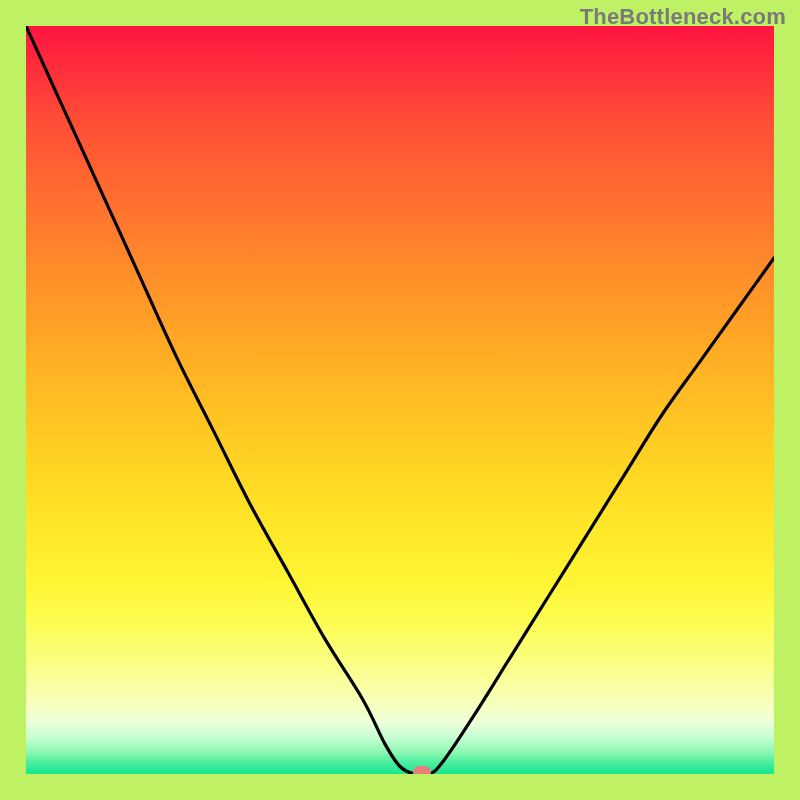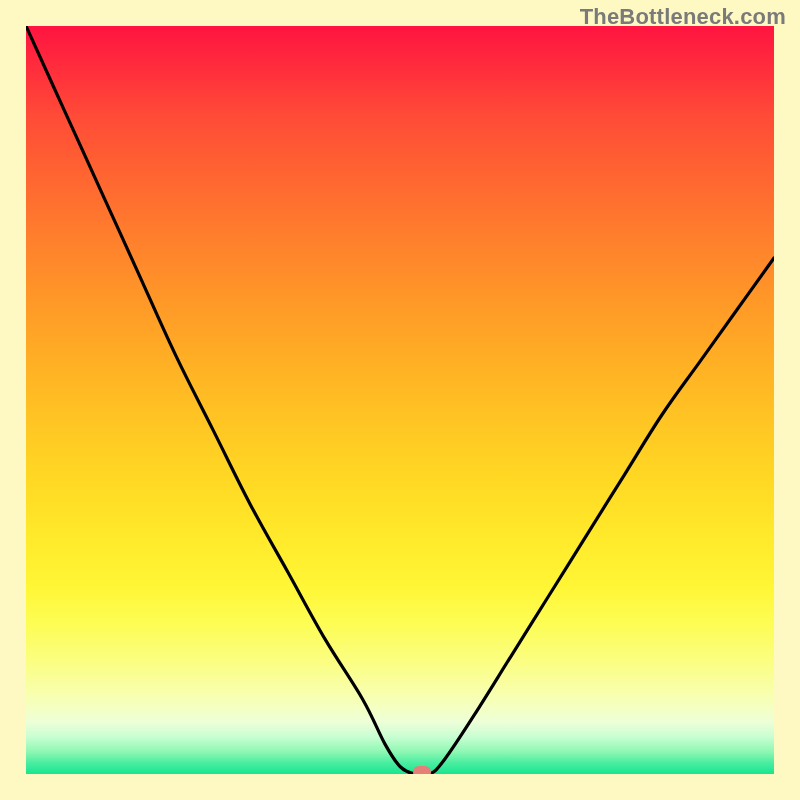--- a/index.html
+++ b/index.html
@@ -8,21 +8,21 @@
     width: 800px;
     height: 800px;
     background: #000;
     overflow: hidden;
     font-family: Arial, Helvetica, sans-serif;
   }
   .frame {
     position: relative;
     width: 800px;
     height: 800px;
-    background: #fef9c3;
+    background: #bef264;
   }
   .watermark {
     position: absolute;
     top: 4px;
     right: 14px;
     font-size: 22px;
     font-weight: 600;
     color: #7a7a7a;
     letter-spacing: 0.2px;
     z-index: 50;

